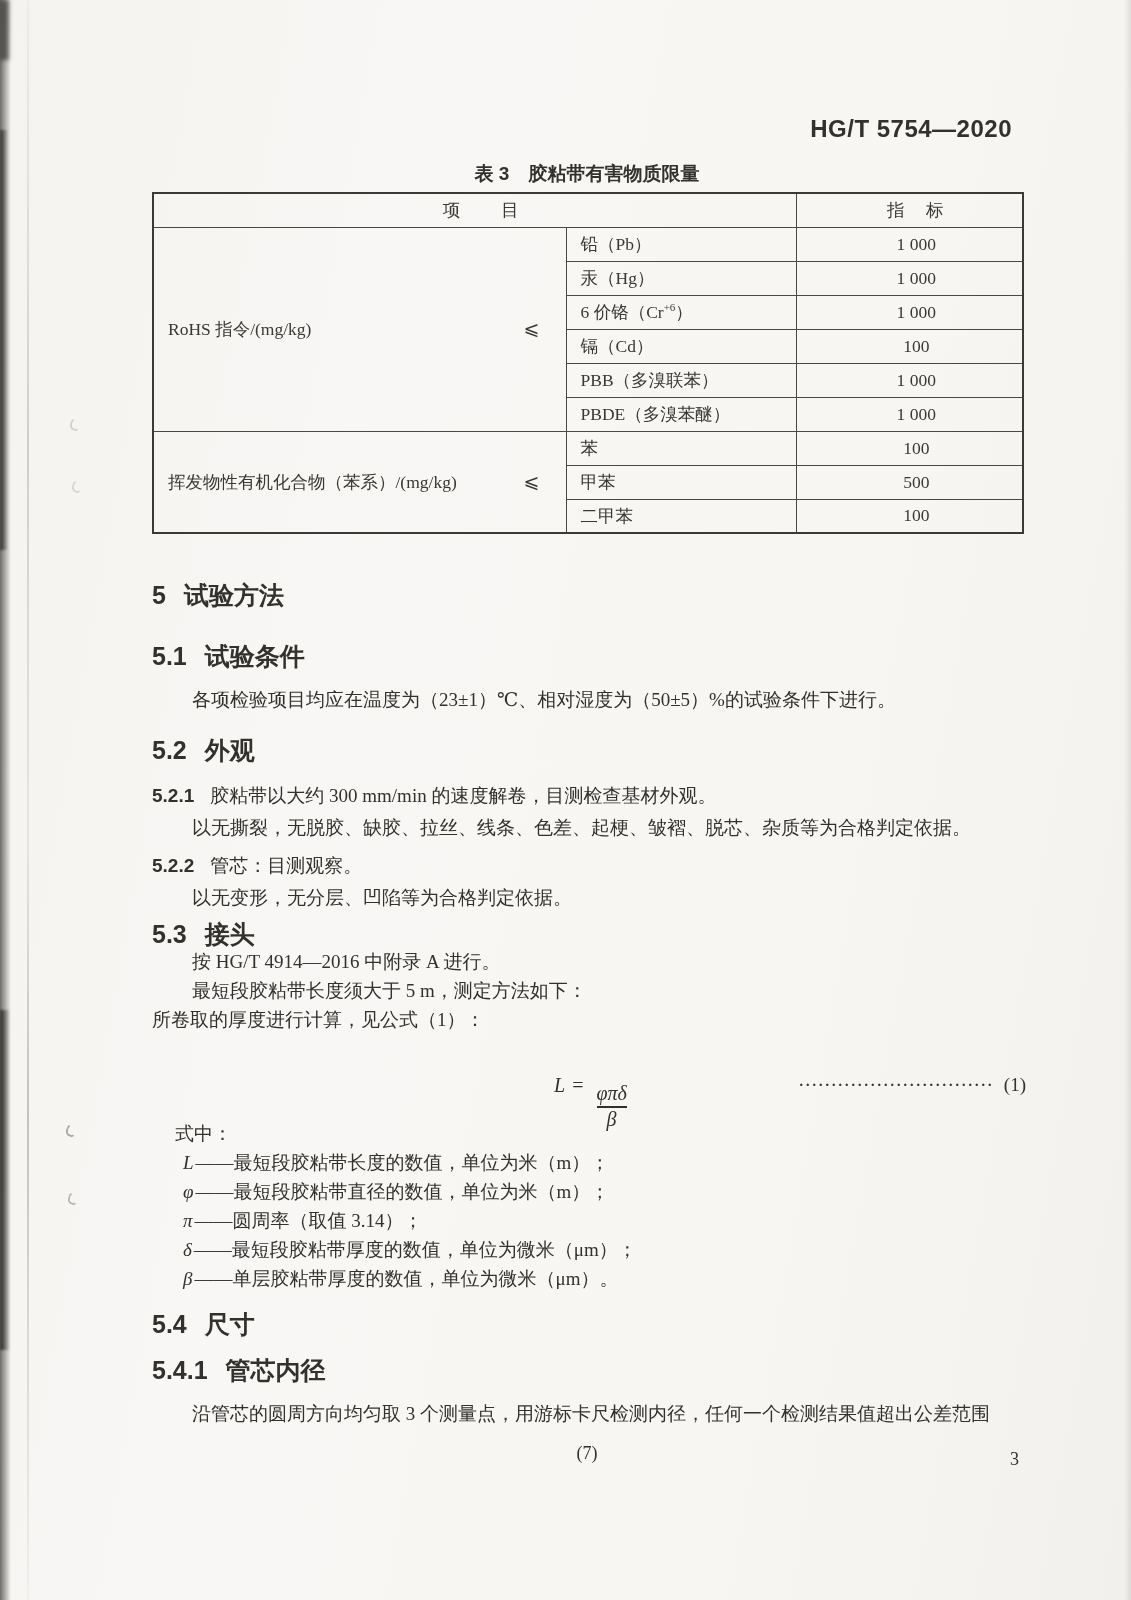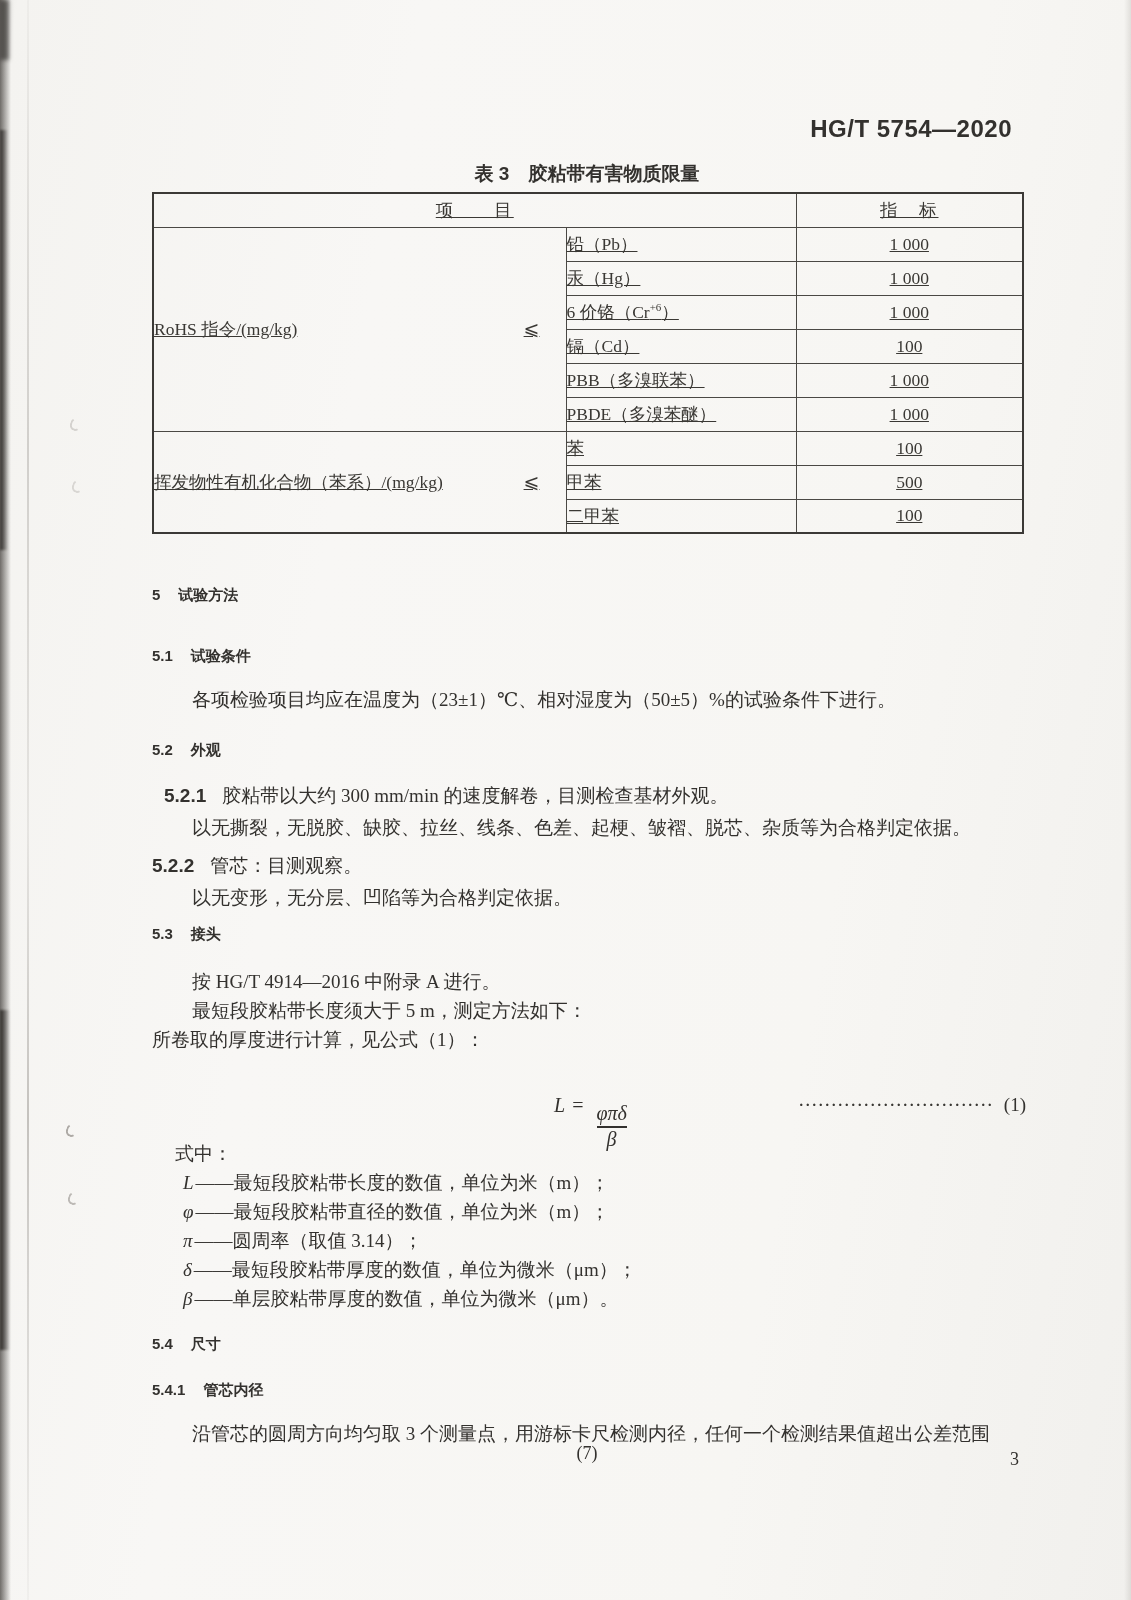--- a/index.html
+++ b/index.html
@@ -38,46 +38,46 @@
   .content { position:absolute; left:152px; top:0; width:870px; }
 
   .doc-header { margin-top:116px; line-height:26px; text-align:right; padding-right:10px;
     font-family:"Liberation Sans","DejaVu Sans",sans-serif; font-weight:bold; font-size:24px; letter-spacing:.5px; }
 
   .table-title { margin-top:18px; line-height:28px; text-align:center;
     font-family:"Liberation Sans","DejaVu Sans",sans-serif; font-weight:bold; font-size:19px; }
 
   table.limits { margin-top:4px; width:870px; border-collapse:collapse; table-layout:fixed;
     font-size:17.5px; color:#3a3834; }
-  table.limits td { border:1px solid #4a4844; padding:0 0 0 0; height:34px;text-decoration:underline; }
+  table.limits td { border:1px solid #4a4844; padding:0 0 0 14px; height:34px; }
   table.limits { border:2px solid #3b3936; }
   td.c-head { text-align:center; padding:0; height:37px; letter-spacing:2px; }
   td.c-val { text-align:center; padding:0; }
   td.grp-cell { vertical-align:middle; }
   .grp { display:flex; justify-content:space-between; align-items:flex-start; padding-right:26px; }
   .op { font-size:19px; }
   td.c-item sup { font-size:11px; }
   col.c1 { width:413px; } col.c2 { width:230px; } col.c3 { width:227px; }
 
-  .h-sec { font-family:"Liberation Sans","DejaVu Sans",sans-serif; font-weight:bold; font-size:15px; line-height:26px; }
+  .h-sec { font-family:"Liberation Sans","DejaVu Sans",sans-serif; font-weight:bold; font-size:25px; line-height:26px; }
   .h-sec .num { margin-right:18px; }
   .p { font-size:19px; line-height:30px; }
   .indent { text-indent:40px; }
   .h-inline { line-height:30px; font-size:19px; }
   .h-inline .num { font-family:"Liberation Sans","DejaVu Sans",sans-serif; font-weight:bold; margin-right:16px; }
 
   .mt-sec   { margin-top:48px; }
   .mt-h51   { margin-top:35px; }
   .mt-p51   { margin-top:16px; }
   .mt-h52   { margin-top:22px; }
-  .mt-p521  { margin-top:18px;margin-left:12px; }
+  .mt-p521  { margin-top:18px; }
   .mt-tight { margin-top:2px; }
   .mt-h522  { margin-top:8px; }
   .mt-h53   { margin-top:8px; }
-  .mt-p53   { margin-top:20px; }
+  .mt-p53   { }
   .p29 { font-size:19px; line-height:29px; }
 
   .eq-row { position:relative; height:58px; margin-top:22px; }
   .formula { position:absolute; left:402px; top:0; height:100%; display:flex; align-items:center; gap:7px;
     font-size:20px; }
   .formula i { font-style:italic; }
   .frac { display:inline-flex; flex-direction:column; align-items:center; line-height:1.15;margin-top:42px; }
   .frac .den { border-top:2px solid #33312e; padding:0 10px; }
   .frac .nume { padding:0 6px 1px; }
   .eq-leader { position:absolute; right:-4px; top:50%; transform:translateY(-50%);

